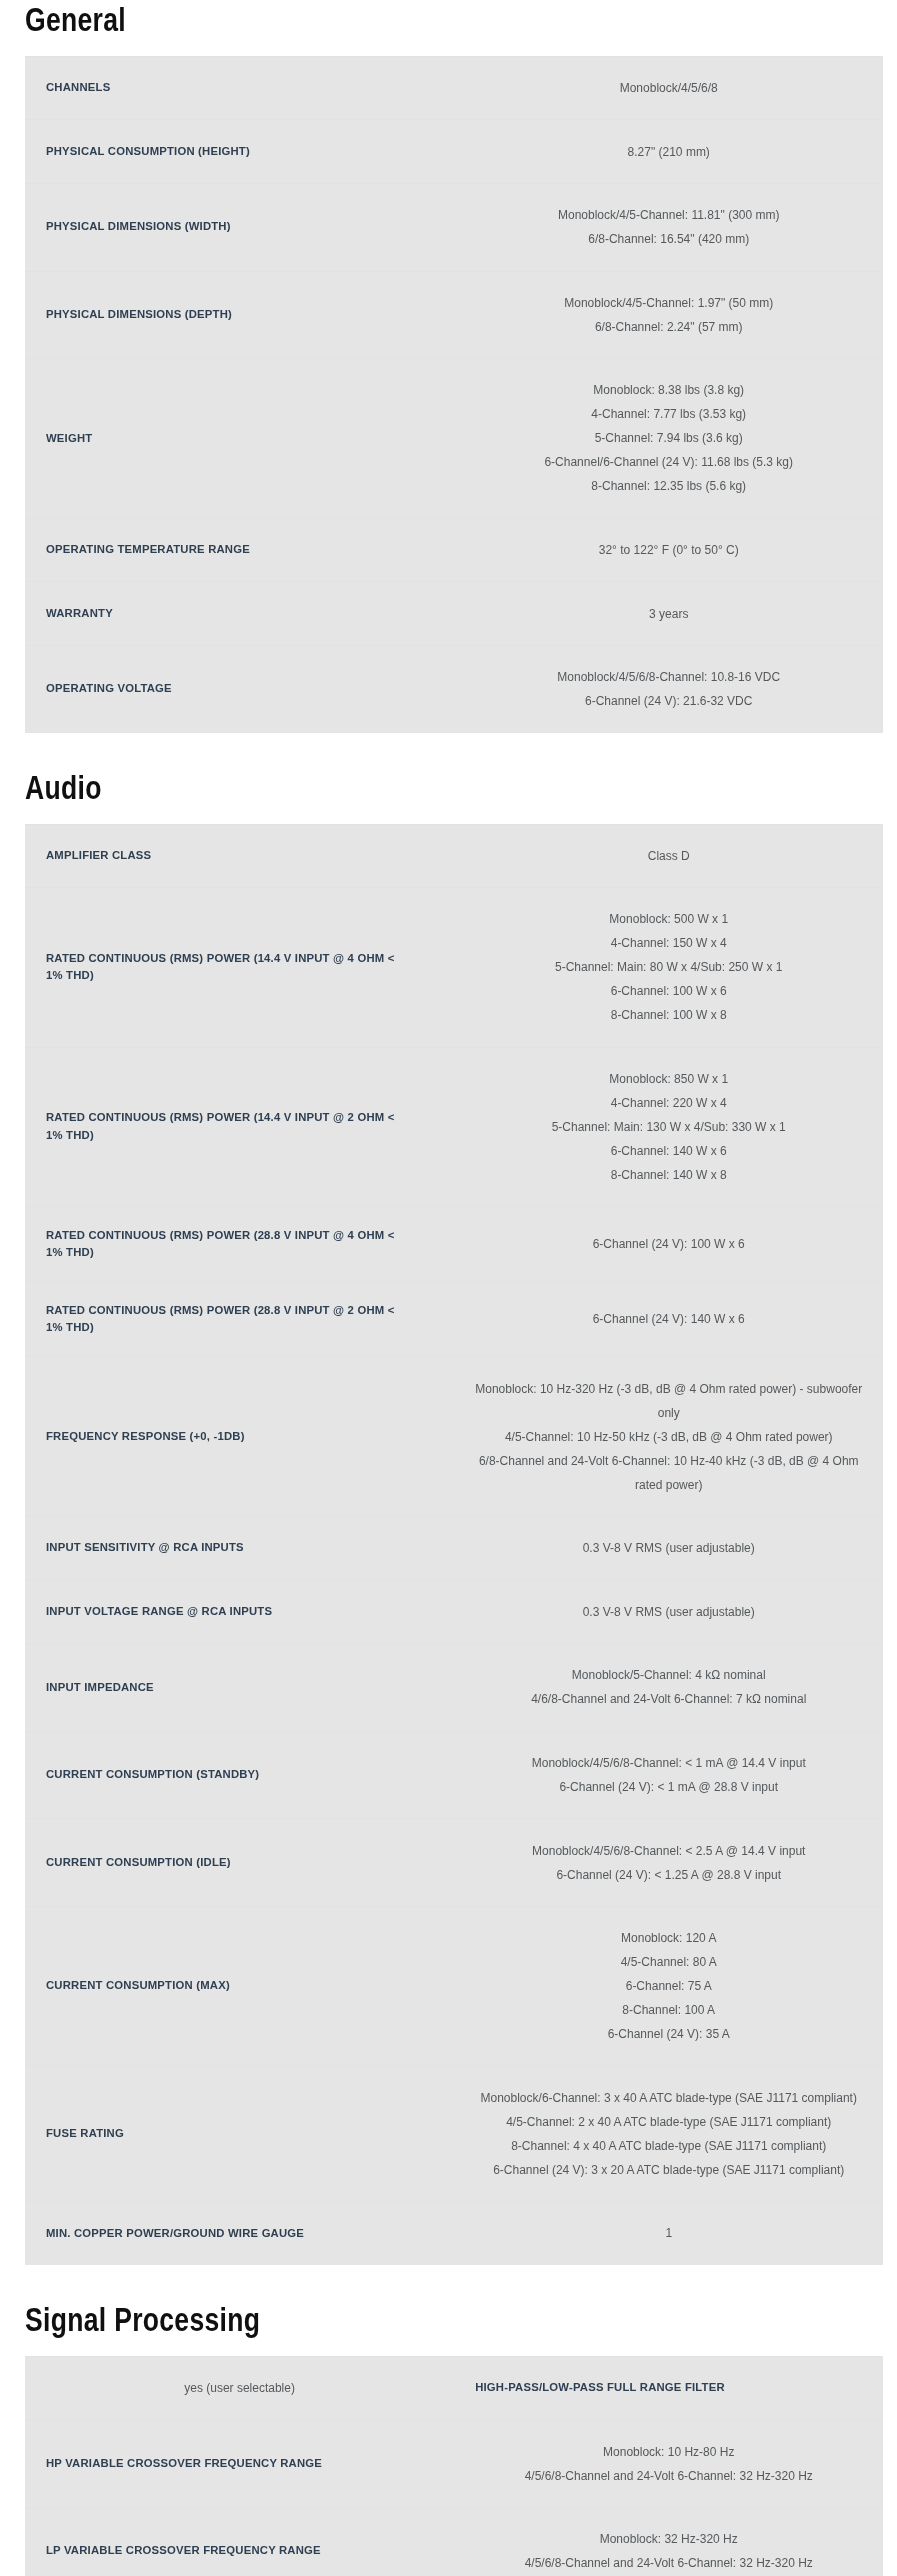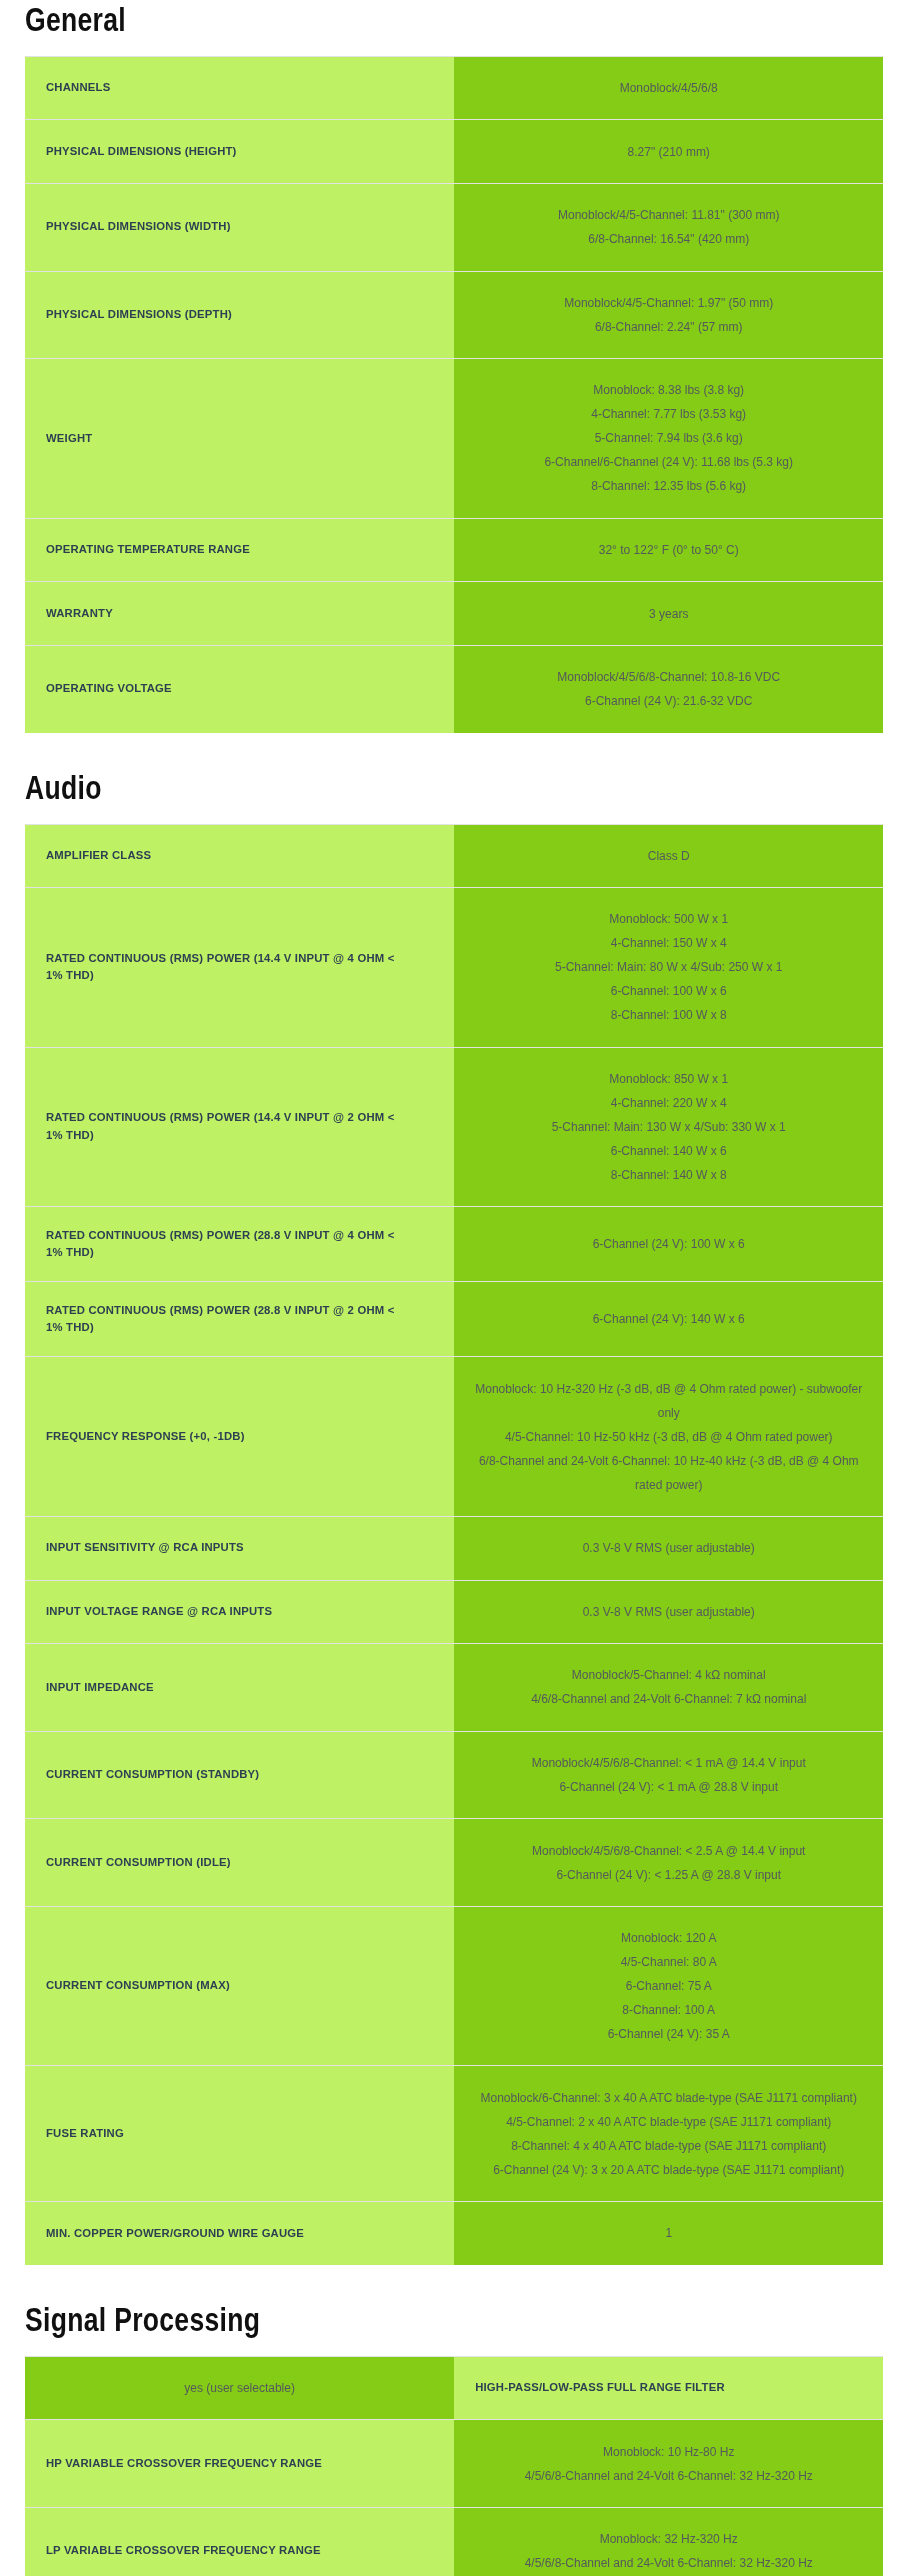--- a/index.html
+++ b/index.html
@@ -39,31 +39,31 @@
     border-top: 0.8px solid #e2e2e2;
   }
   .cell {
     box-sizing: border-box;
     display: flex;
     flex-direction: column;
     justify-content: center;
   }
   .cell.label {
     width: 50%;
-    background: #bef264;
+    background: #e5e5e5;
     padding: 19.3px 56px 19.3px 21px;
     font-size: 11.3px;
     line-height: 17.7px;
     font-weight: 700;
     letter-spacing: 0.2px;
     color: #2e3f51;
   }
   .cell.value {
     width: 50%;
-    background: #84cc16;
+    background: #e5e5e5;
     padding: 19.3px 11.3px;
     text-align: center;
     font-size: 12px;
     line-height: 24px;
     color: #55595c;
   }
   .vline { display: block; }
 </style>
 </head>
 <body>
@@ -73,21 +73,21 @@
     <h2 class="section-title"><span class="cond">General</span></h2>
     <div class="spec-table">
   <div class="spec-row">
     <div class="cell label">CHANNELS</div>
     <div class="cell value">
             <div class="vline">Monoblock/4/5/6/8</div>
           </div>
   </div>
 
   <div class="spec-row">
-    <div class="cell label">PHYSICAL DIMENSIONS (HEIGHT)</div>
+    <div class="cell label">PHYSICAL CONSUMPTION (HEIGHT)</div>
     <div class="cell value">
             <div class="vline">8.27" (210 mm)</div>
           </div>
   </div>
 
   <div class="spec-row">
     <div class="cell label">PHYSICAL DIMENSIONS (WIDTH)</div>
     <div class="cell value">
             <div class="vline">Monoblock/4/5-Channel: 11.81" (300 mm)</div>
             <div class="vline">6/8-Channel: 16.54" (420 mm)</div>

